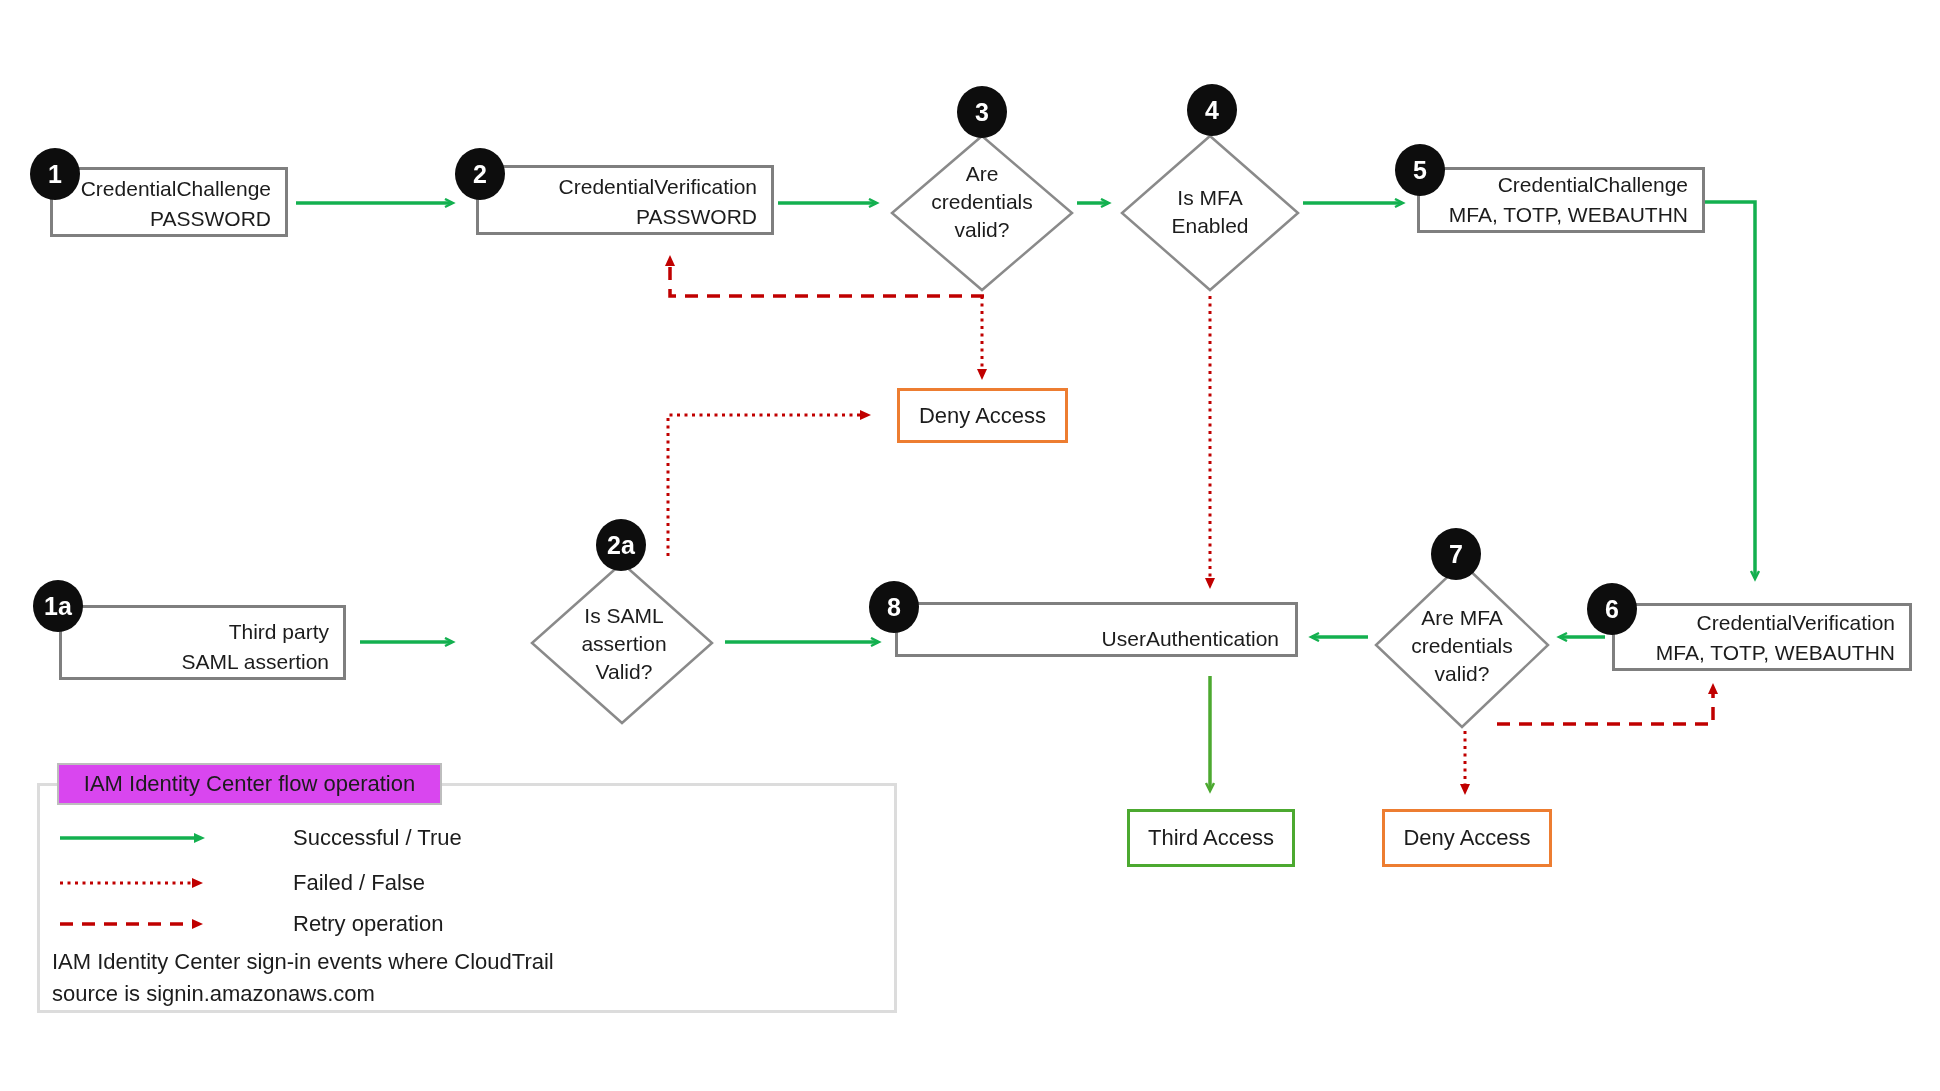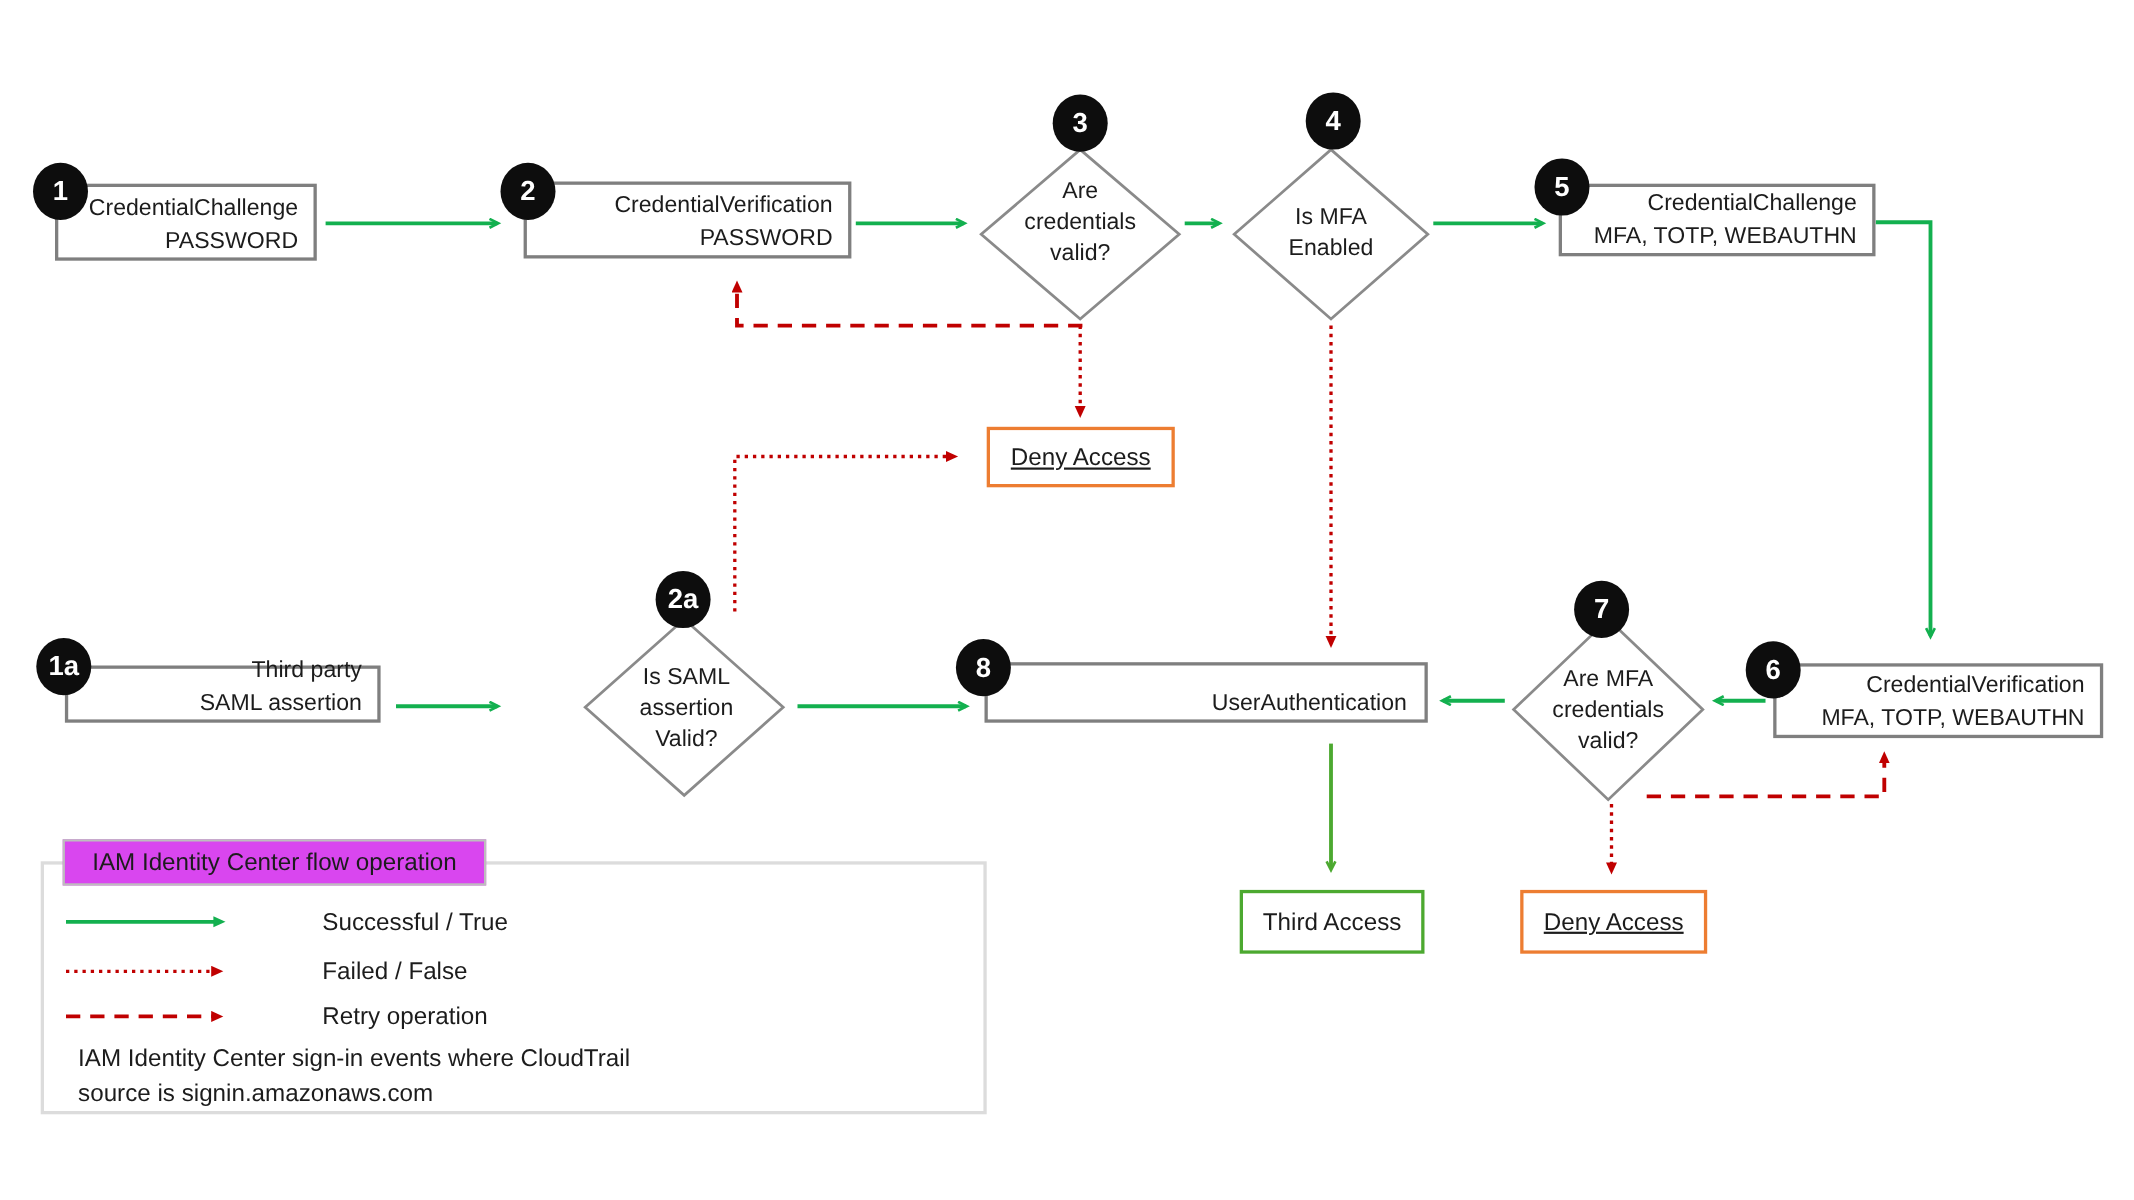--- a/index.html
+++ b/index.html
@@ -20,21 +20,21 @@
   .node .bl{text-align:right;padding-right:14px;font-size:21px;line-height:30px;white-space:nowrap;}
 
   .badge{position:absolute;width:50px;height:52px;border-radius:50%;background:#0d0d0d;color:#ffffff;
          display:flex;align-items:center;justify-content:center;font-size:25px;font-weight:bold;z-index:5;}
 
   .dlabel{position:absolute;transform:translate(-50%,-50%);text-align:center;
           font-size:21px;line-height:28px;z-index:2;}
 
   .outcome{position:absolute;background:#ffffff;display:flex;align-items:center;justify-content:center;
            font-size:22px;box-sizing:border-box;z-index:2;}
-  .outcome.orange{border:3.5px solid var(--deny-orange);text-decoration:underline;}
+  .outcome.orange{border:3.5px solid var(--deny-orange);}
   .outcome.green{border:3.5px solid var(--allow-green);}
 
   
   .g{stroke:var(--flow-green);stroke-width:3.5;fill:none;}
   .ga{stroke:var(--allow-green);stroke-width:3.5;fill:none;}
   .rd{stroke:var(--fail-red);stroke-width:3;fill:none;stroke-dasharray:3 4.5;}
   .rr{stroke:var(--fail-red);stroke-width:3.5;fill:none;stroke-dasharray:13 9;}
   .dia{fill:#ffffff;stroke:#8a8a8a;stroke-width:2.5;}
   .mk-chev-g{fill:none;stroke:var(--flow-green);stroke-width:2.4;}
   .mk-chev-a{fill:none;stroke:var(--allow-green);stroke-width:2.4;}
@@ -43,21 +43,21 @@
 
   
   .legend-box{position:absolute;left:37px;top:783px;width:860px;height:230px;
               border:3px solid #dcdcdc;background:#ffffff;box-sizing:border-box;z-index:1;}
   .legend-title{position:absolute;left:57px;top:763px;width:385px;height:42px;background:#d946ef;
                 border:2px solid #bdbdbd;display:flex;align-items:center;justify-content:center;
                 font-size:22px;box-sizing:border-box;z-index:3;}
   .legend-arrow{position:absolute;left:58px;width:160px;height:14px;z-index:2;}
   .legend-label{position:absolute;left:273px;height:30px;display:flex;align-items:center;
                 font-size:22px;z-index:2;white-space:nowrap;margin-left:20px;}
-  .legend-caption{position:absolute;left:52px;top:946px;font-size:22px;line-height:32px;z-index:2;margin-left:19px;}
+  .legend-caption{position:absolute;left:52px;top:946px;font-size:22px;line-height:32px;z-index:2;}
 </style>
 </head>
 <body>
 
 <div class="stage">
 
   <svg class="overlay" viewBox="0 0 1940 1091">
     <defs>
       <marker id="chevG" markerUnits="userSpaceOnUse" markerWidth="14" markerHeight="14" refX="8" refY="5" orient="auto">
         <path class="mk-chev-g" d="M1 1 L9 5 L1 9"></path>
@@ -110,21 +110,21 @@
     <div class="bl">CredentialChallenge</div>
     <div class="bl">MFA, TOTP, WEBAUTHN</div>
   </div>
   <div class="node" style="left:1612px;top:603px;width:300px;height:68px">
     <div class="bl">CredentialVerification</div>
     <div class="bl">MFA, TOTP, WEBAUTHN</div>
   </div>
   <div class="node" style="left:895px;top:602px;width:403px;height:55px">
     <div class="bl" style="padding-right:16px">UserAuthentication</div>
   </div>
-  <div class="node" style="left:59px;top:605px;width:287px;height:52px">
+  <div class="node" style="left:59px;top:605px;width:287px;height:75px">
     <div class="bl">Third party</div>
     <div class="bl">SAML assertion</div>
   </div>
 
   <div class="dlabel" style="left:982px;top:202px">
     <div>Are</div>
     <div>credentials</div>
     <div>valid?</div>
   </div>
   <div class="dlabel" style="left:1210px;top:212px">

